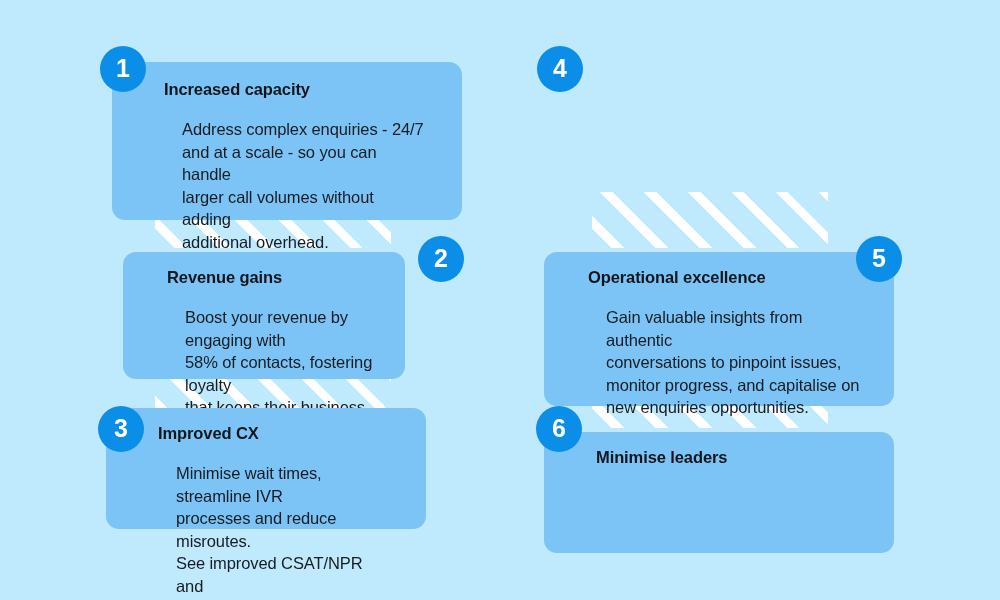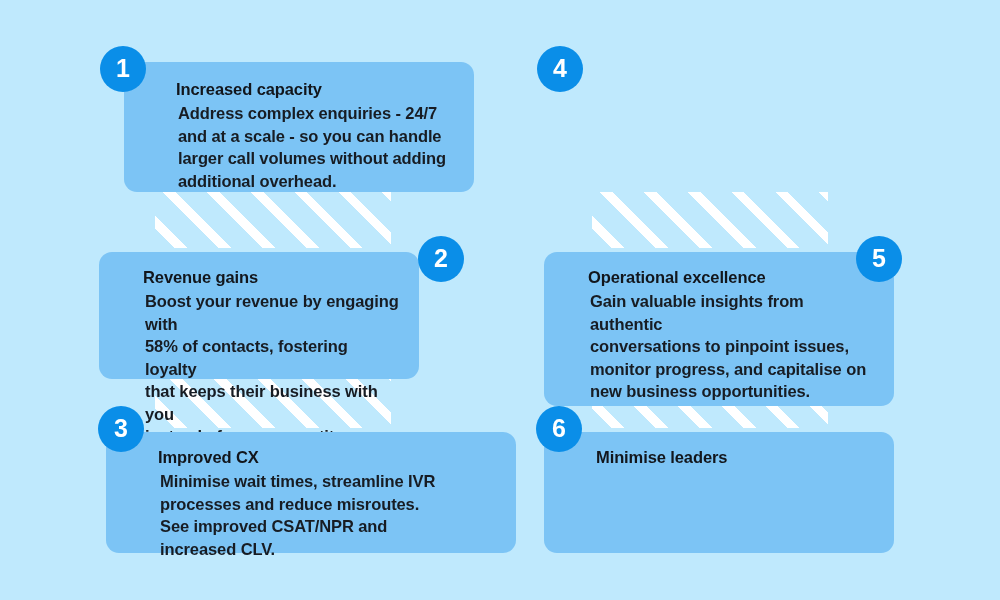--- a/index.html
+++ b/index.html
@@ -50,24 +50,24 @@
   .card-title {
     font-size: 16.5px;
     font-weight: bold;
     color: #12161c;
     line-height: 22px;
     margin: 0 0 1px 0;
     letter-spacing: -0.1px;
   }
   .card-text {
     font-size: 16.5px;
-    font-weight: bold;
+    font-weight: normal;
     color: #171c23;
     line-height: 22.5px;
-    margin: 2px;
+    margin: 18px;
     letter-spacing: -0.1px;
     white-space: pre-line;
   }
 
   
   .badge {
     position: absolute;
     width: 46px;
     height: 46px;
     border-radius: 50%;
@@ -86,47 +86,47 @@
 </head>
 <body>
 
 <div class="board">
 
   <div class="stripes" style="left:155px; top:192px; width:236px; height:56px;"></div>
   <div class="stripes" style="left:155px; top:375px; width:236px; height:53px;"></div>
   <div class="stripes" style="left:592px; top:192px; width:236px; height:56px;"></div>
   <div class="stripes" style="left:592px; top:375px; width:236px; height:53px;"></div>
 
-  <div class="card" style="left:124px; top:62px; width:350px; height:130px;">
+  <div class="card" style="left:112px; top:62px; width:350px; height:158px;">
     <div class="card-body">
       <p class="card-title">Increased capacity</p>
       <p class="card-text">Address complex enquiries - 24/7
 and at a scale - so you can handle
 larger call volumes without adding
 additional overhead.</p>
     </div>
   </div>
   <div class="badge" style="left:100px; top:46px;">
     <span>1</span>
   </div>
 
-  <div class="card" style="left:99px; top:252px; width:320px; height:127px;">
+  <div class="card" style="left:123px; top:252px; width:282px; height:127px;">
     <div class="card-body" style="left:44px; right:14px; top:14px;">
       <p class="card-title">Revenue gains</p>
       <p class="card-text">Boost your revenue by engaging with
 58% of contacts, fostering loyalty
 that keeps their business with you
 instead of your competitors.</p>
     </div>
   </div>
   <div class="badge" style="left:418px; top:236px;">
     <span>2</span>
   </div>
 
-  <div class="card" style="left:106px; top:432px; width:410px; height:121px;">
+  <div class="card" style="left:106px; top:408px; width:320px; height:121px;">
     <div class="card-body" style="left:52px; right:16px; top:14px;">
       <p class="card-title">Improved CX</p>
       <p class="card-text">Minimise wait times, streamline IVR
 processes and reduce misroutes.
 See improved CSAT/NPR and
 increased CLV.</p>
     </div>
   </div>
   <div class="badge" style="left:98px; top:406px;">
     <span>3</span>
@@ -135,21 +135,21 @@
   <div class="badge" style="left:537px; top:46px;">
     <span>4</span>
   </div>
 
   <div class="card" style="left:544px; top:252px; width:350px; height:154px;">
     <div class="card-body" style="left:44px; right:14px; top:14px;">
       <p class="card-title">Operational excellence</p>
       <p class="card-text">Gain valuable insights from authentic
 conversations to pinpoint issues,
 monitor progress, and capitalise on
-new business opportunities.</p>
+new enquiries opportunities.</p>
     </div>
   </div>
   <div class="badge" style="left:856px; top:236px;">
     <span>5</span>
   </div>
 
   <div class="card" style="left:544px; top:432px; width:350px; height:121px;">
     <div class="card-body" style="left:52px; right:16px; top:14px;">
       <p class="card-title">Minimise leaders</p>
     </div>

